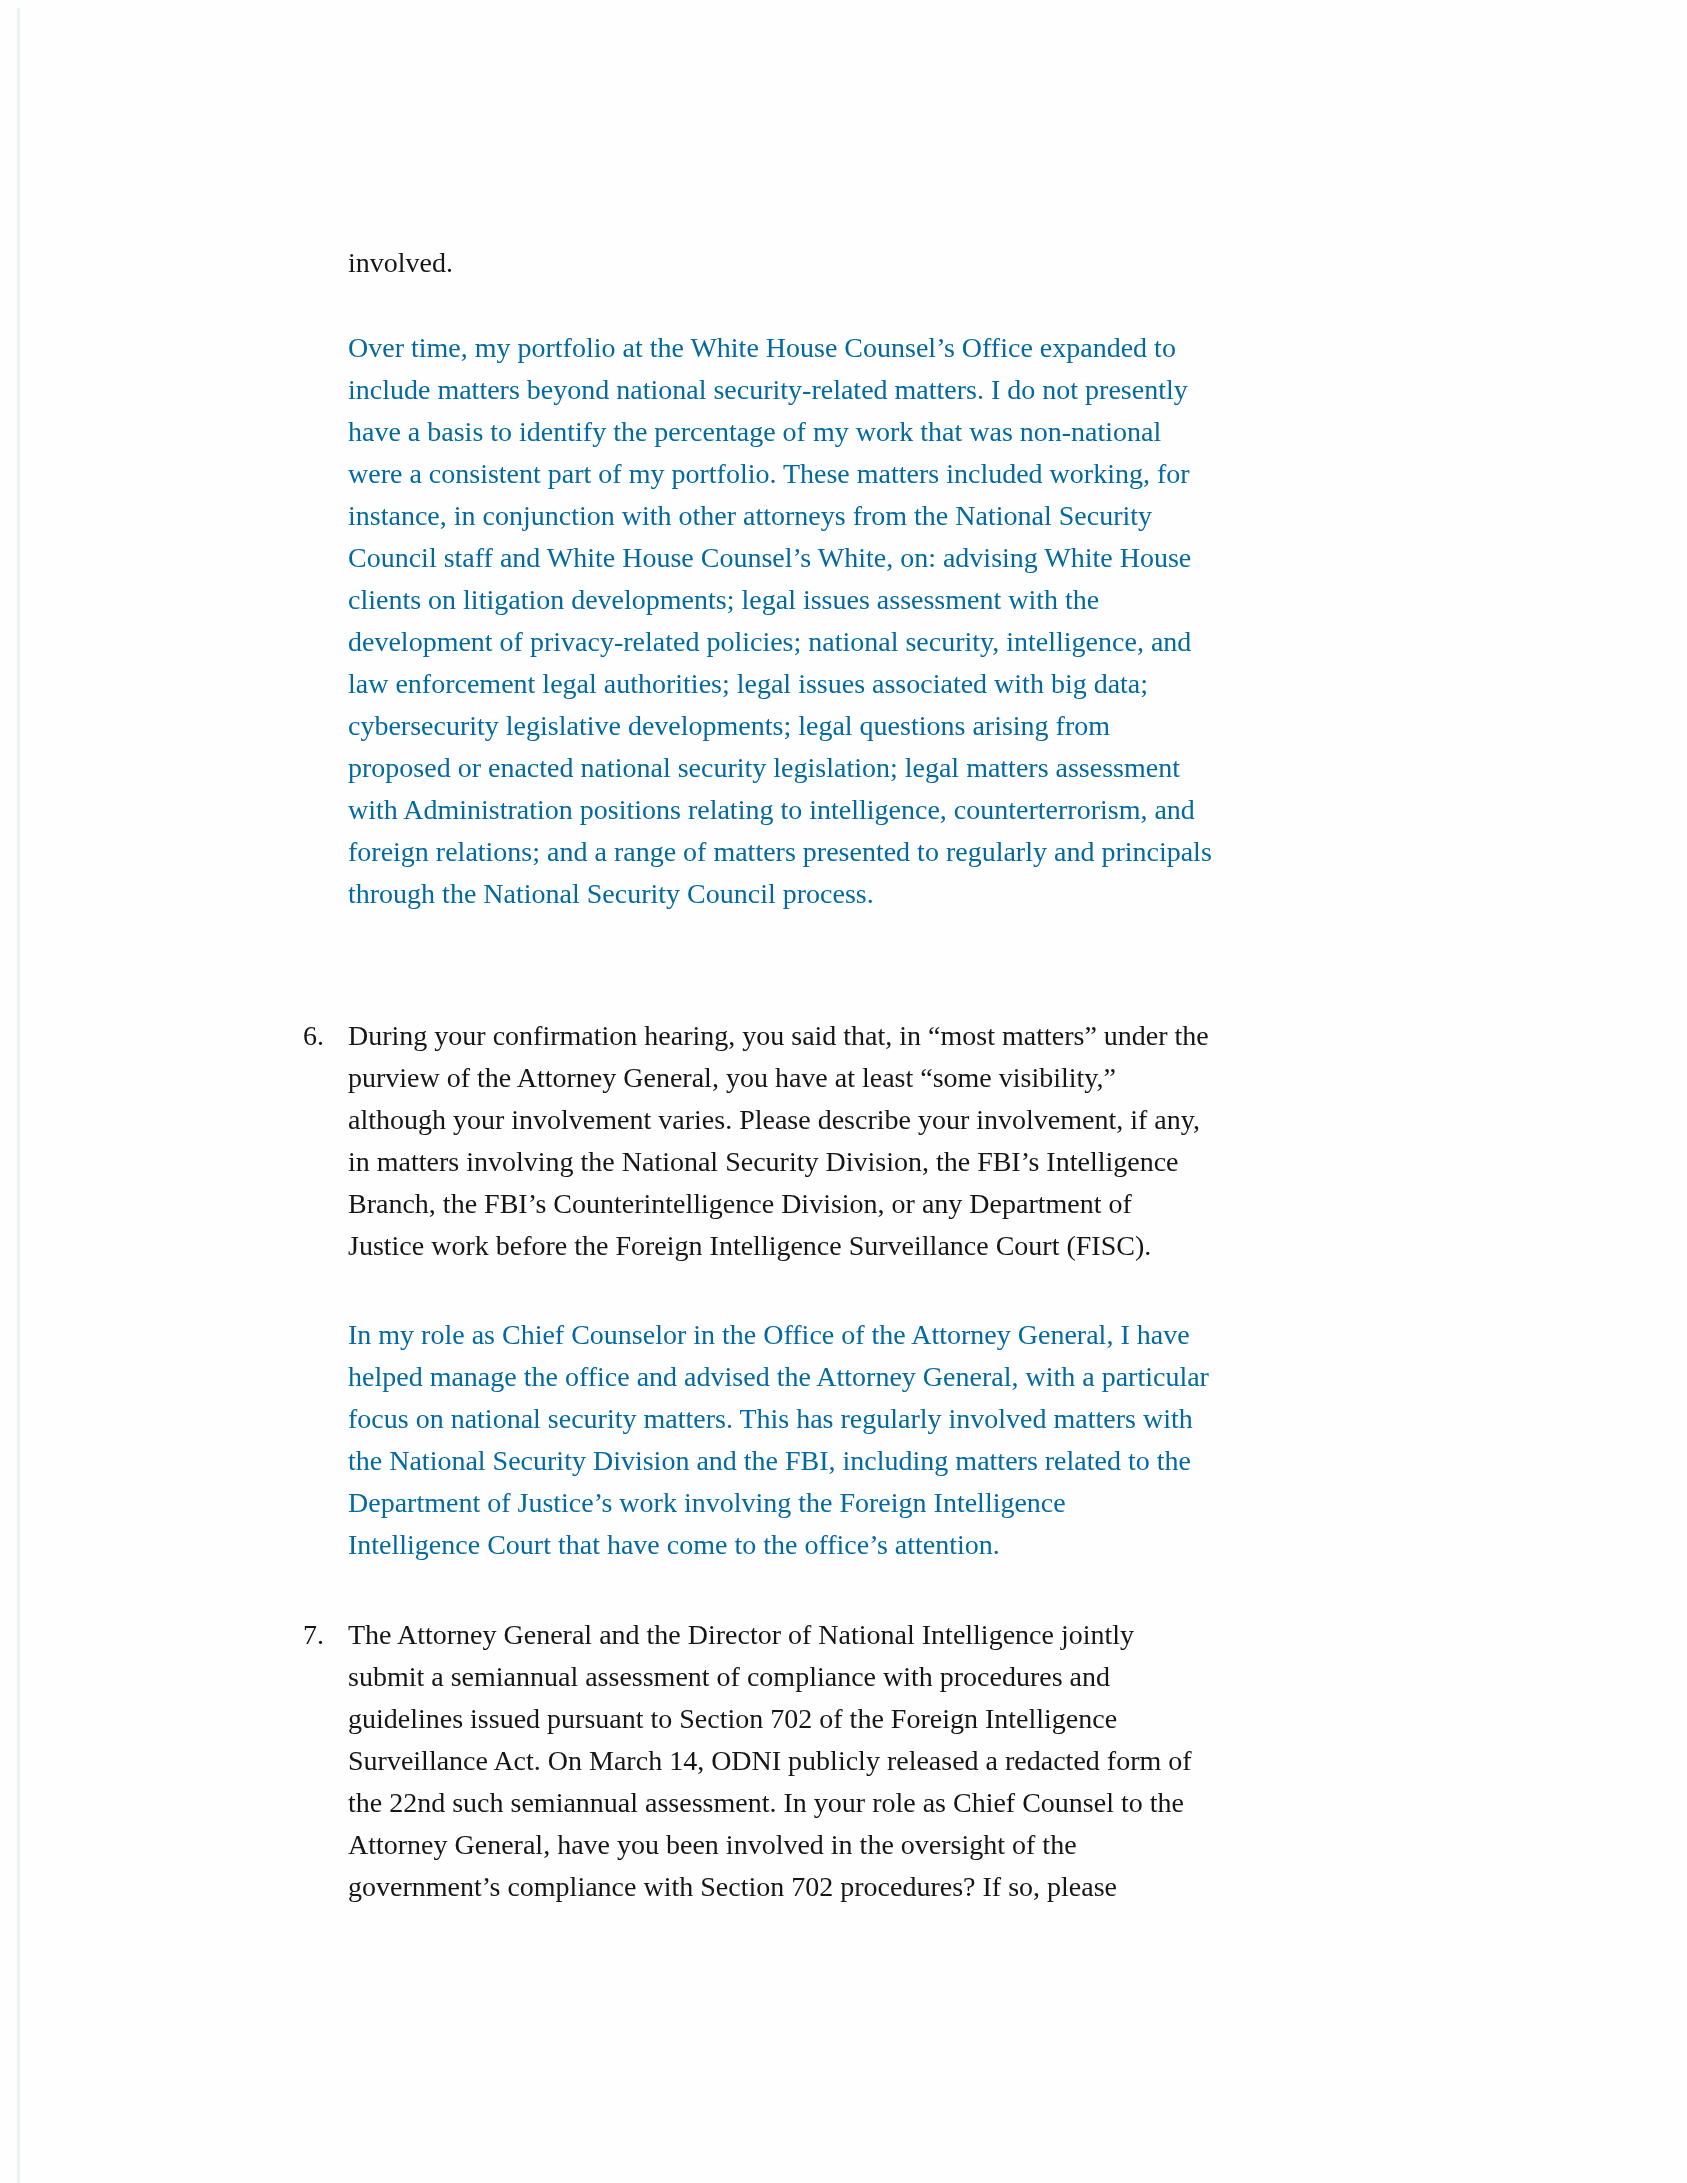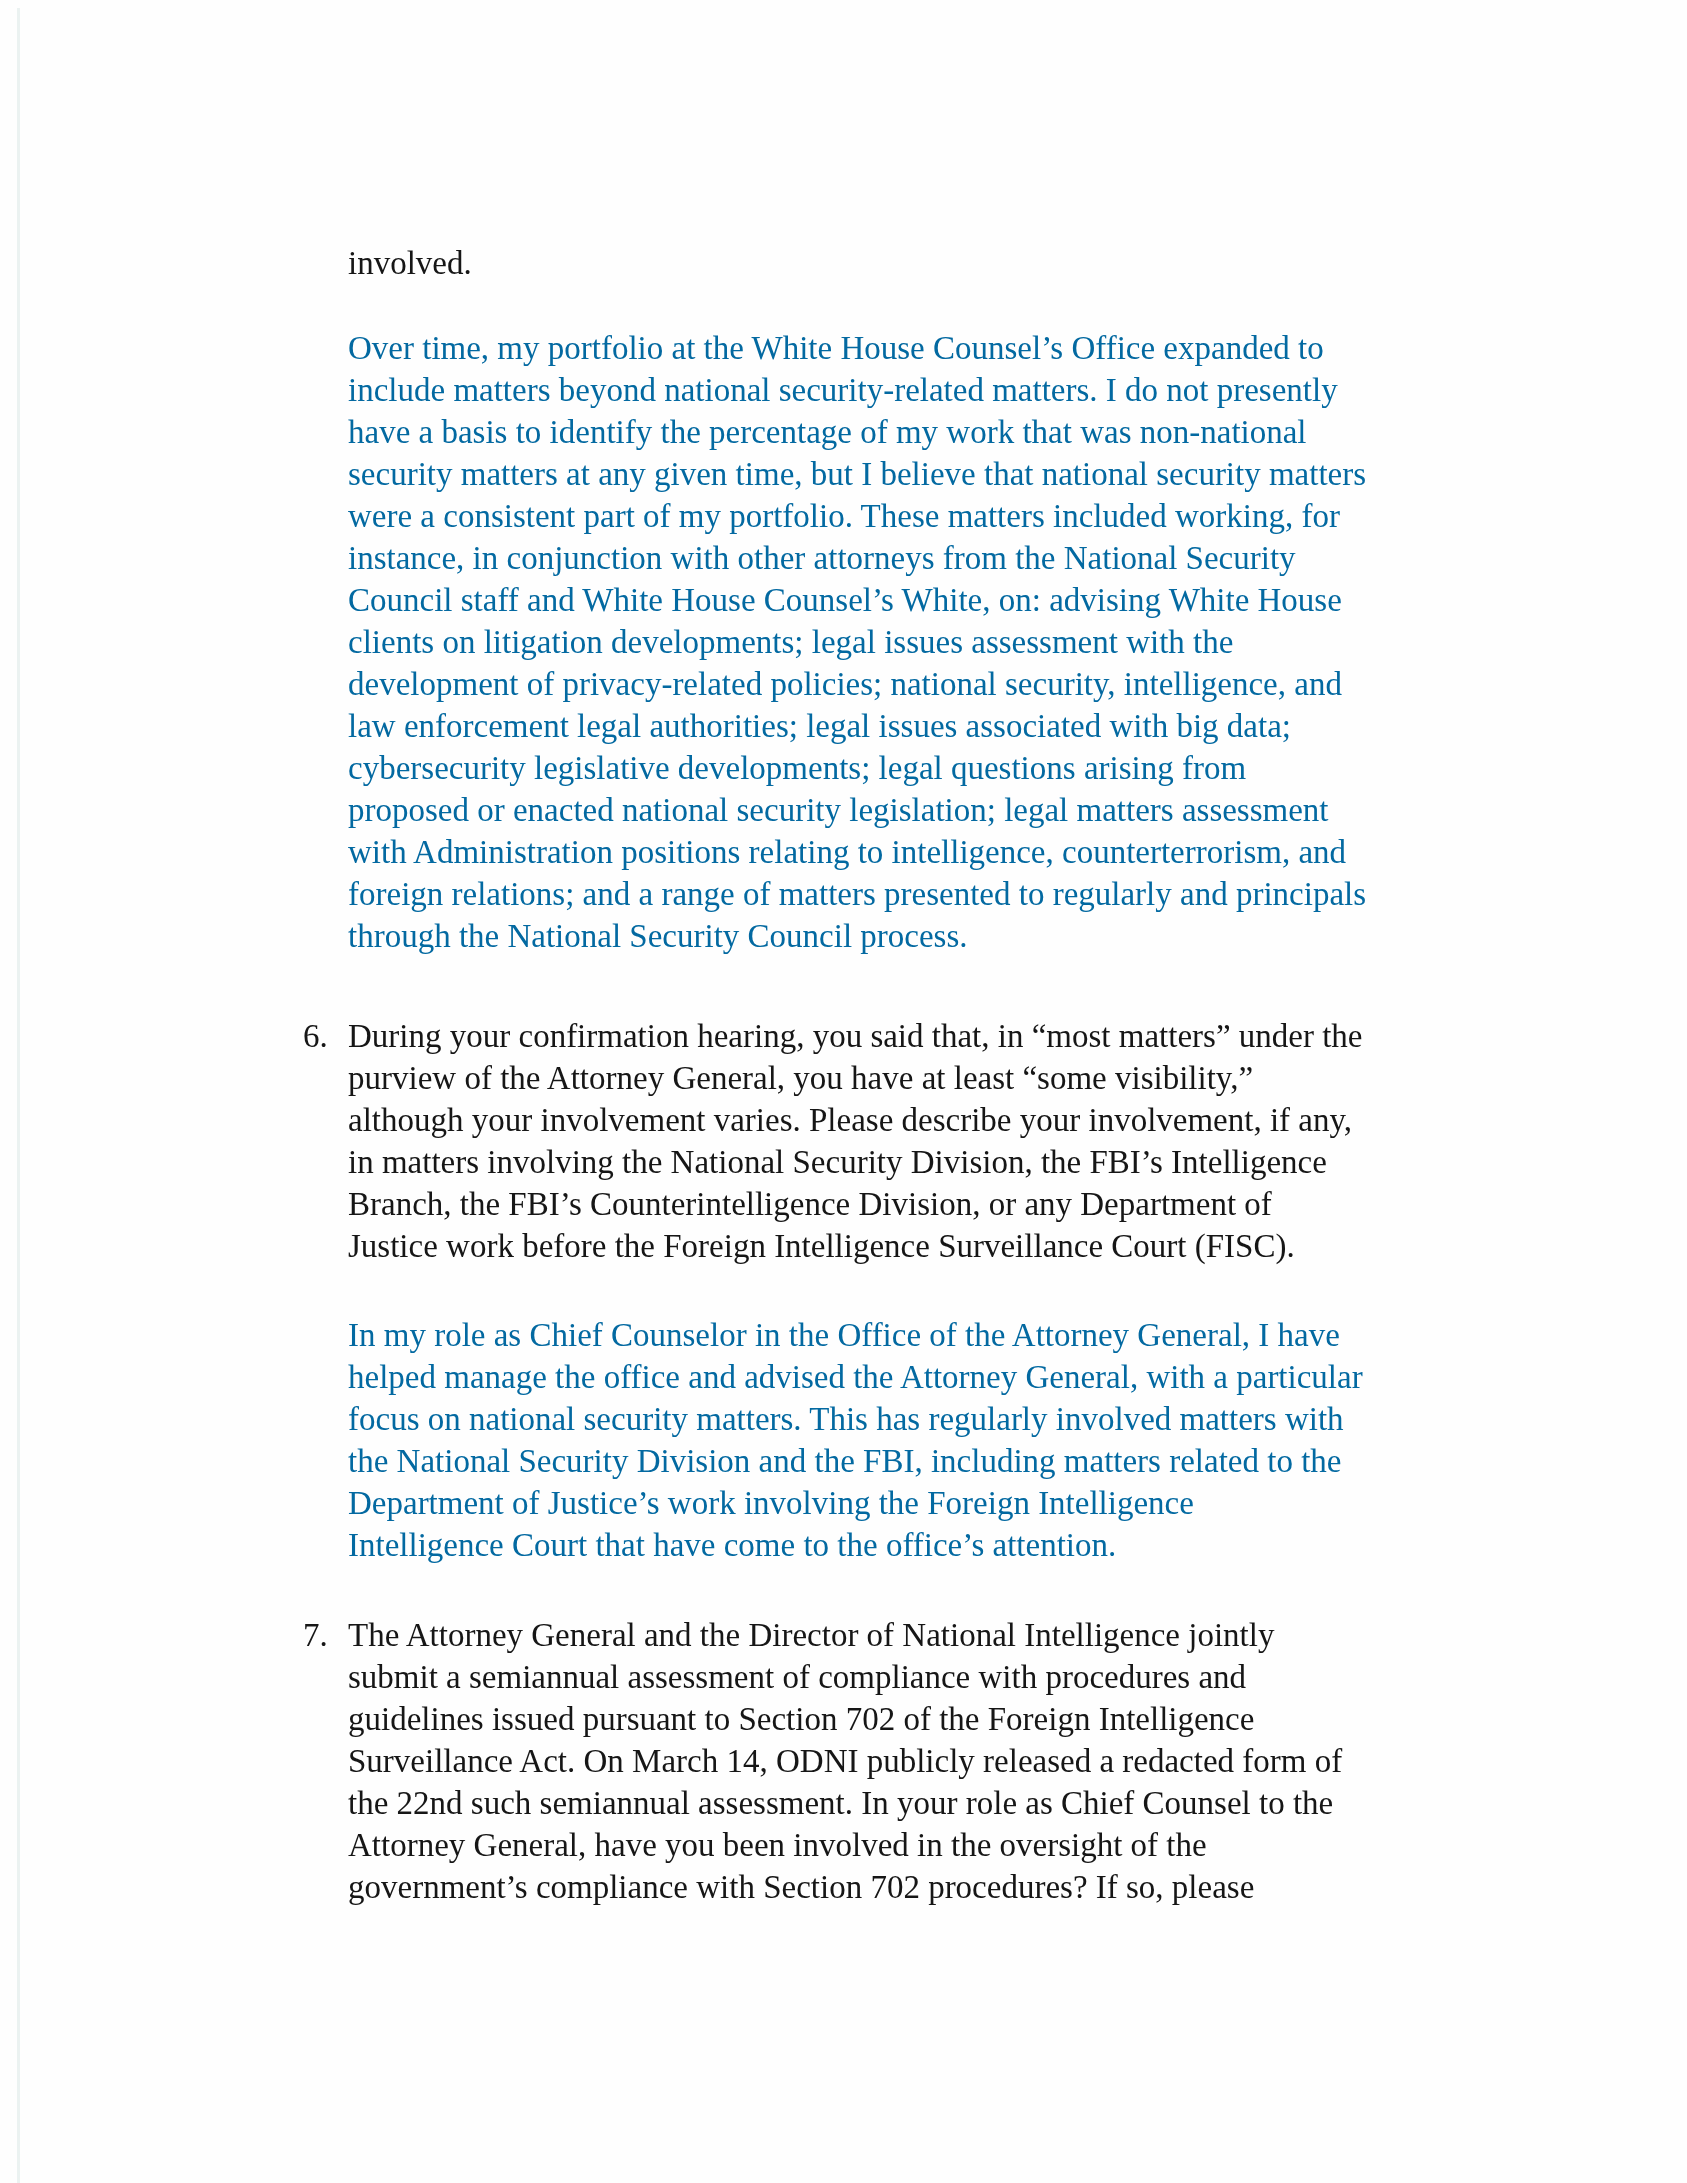--- a/index.html
+++ b/index.html
@@ -1,39 +1,38 @@
 <!DOCTYPE html>
 <html style="font-size:10.6px"><head>
 <meta charset="utf-8">
 <style>
   html, body { margin: 0; padding: 0; background: #ffffff; }
   body { width: 1687px; height: 2183px; position: relative; overflow: hidden; }
   .page { position: absolute; left: 0; top: 0; width: 1687px; height: 2183px; background: #fefefe; }
   .scan-line { position: absolute; left: 17px; top: 8px; width: 3.3px; height: 2175px; background: #e6efee; opacity: 0.8; }
-  .block { position: absolute; left: 348px; font-family: "Liberation Serif", "DejaVu Serif", serif; font-size: 33px; line-height: 42px; }
+  .block { position: absolute; left: 348px; font-family: "Liberation Serif", "DejaVu Serif", serif; font-size: 28px; line-height: 42px; }
   .black { color: #161616; }
   .blue { color: #0369a1; }
   .line { display: block; white-space: nowrap; }
   .num { position: absolute; left: -45px; top: 0; white-space: nowrap; }
 </style>
 </head>
 <body>
 
 <div class="page">
   <div class="scan-line"></div>
 
   <div class="block black" style="top:242px;">
     <span class="line">involved.</span>
   </div>
 
   <div class="block blue" style="top:327px;">
     <span class="line">Over time, my portfolio at the White House Counsel’s Office expanded to</span>
     <span class="line">include matters beyond national security-related matters.  I do not presently</span>
     <span class="line">have a basis to identify the percentage of my work that was non-national</span>
-    <span class="line">security matters at any given time, but I believe that national security matters</span>
     <span class="line">were a consistent part of my portfolio.  These matters included working, for</span>
     <span class="line">instance, in conjunction with other attorneys from the National Security</span>
     <span class="line">Council staff and White House Counsel’s White, on: advising White House</span>
     <span class="line">clients on litigation developments; legal issues assessment with the</span>
     <span class="line">development of privacy-related policies; national security, intelligence, and</span>
     <span class="line">law enforcement legal authorities; legal issues associated with big data;</span>
     <span class="line">cybersecurity legislative developments; legal questions arising from</span>
     <span class="line">proposed or enacted national security legislation; legal matters assessment</span>
     <span class="line">with Administration positions relating to intelligence, counterterrorism, and</span>
     <span class="line">foreign relations; and a range of matters presented to regularly and principals</span>

